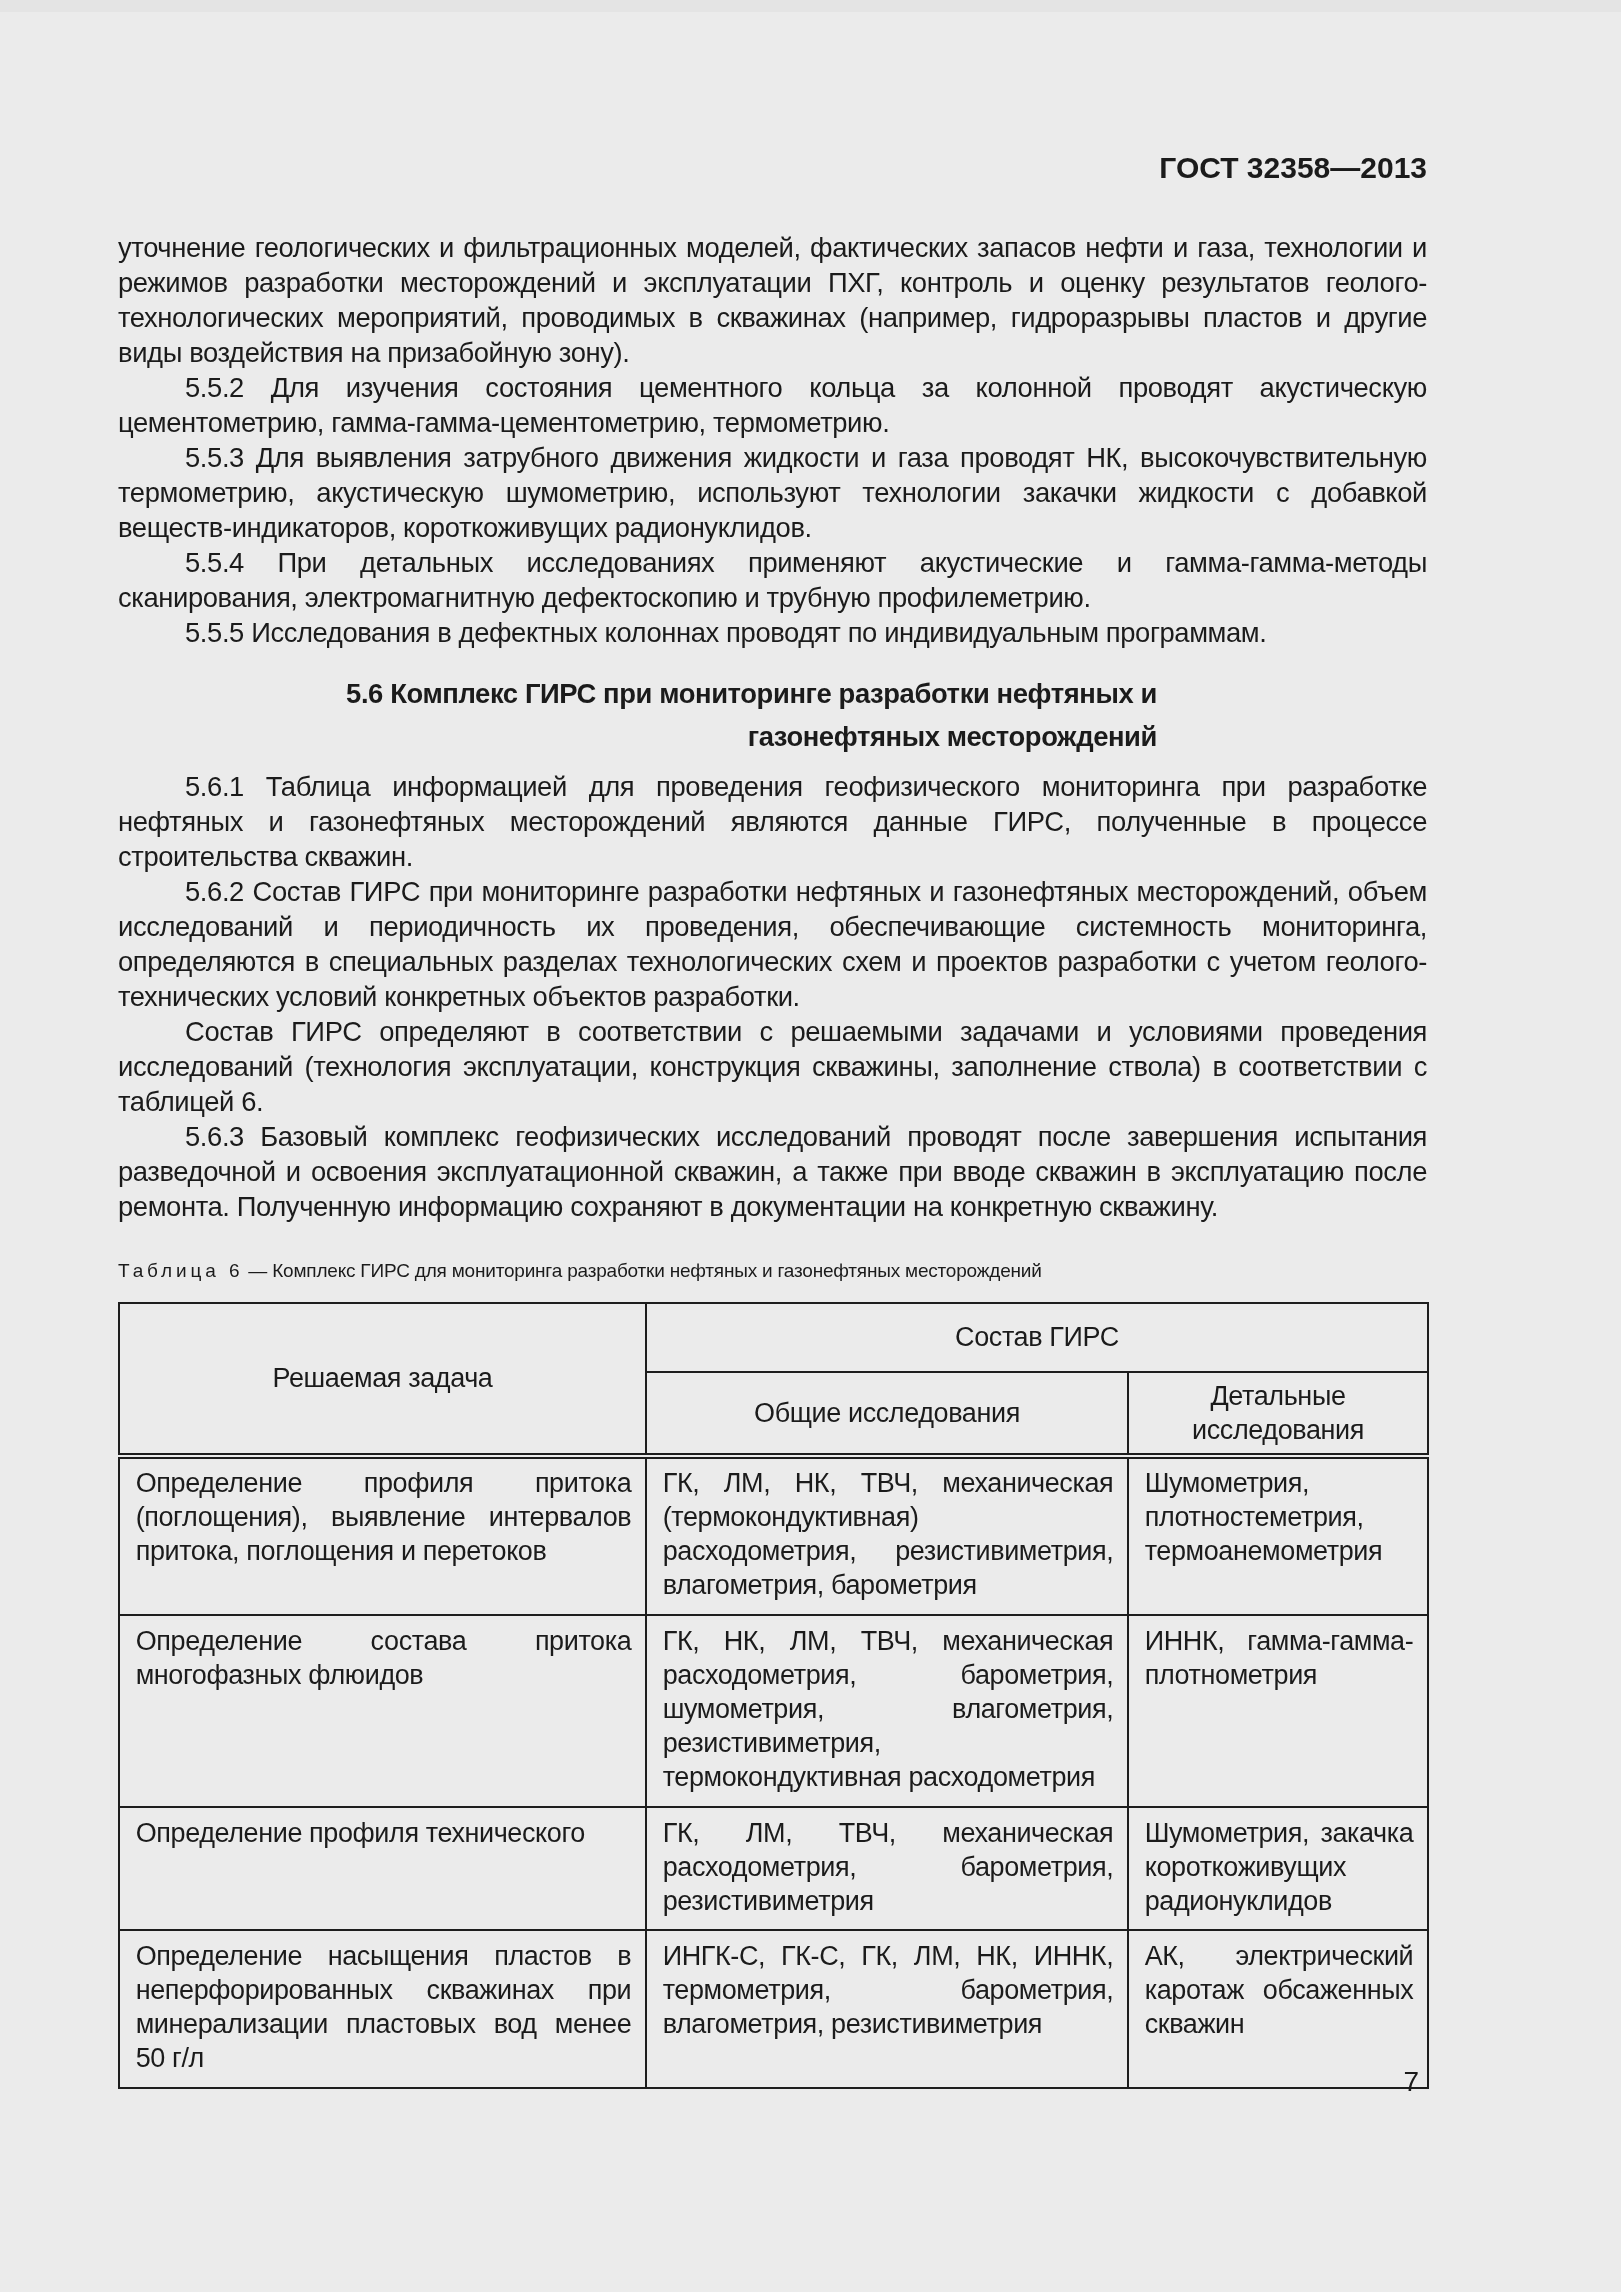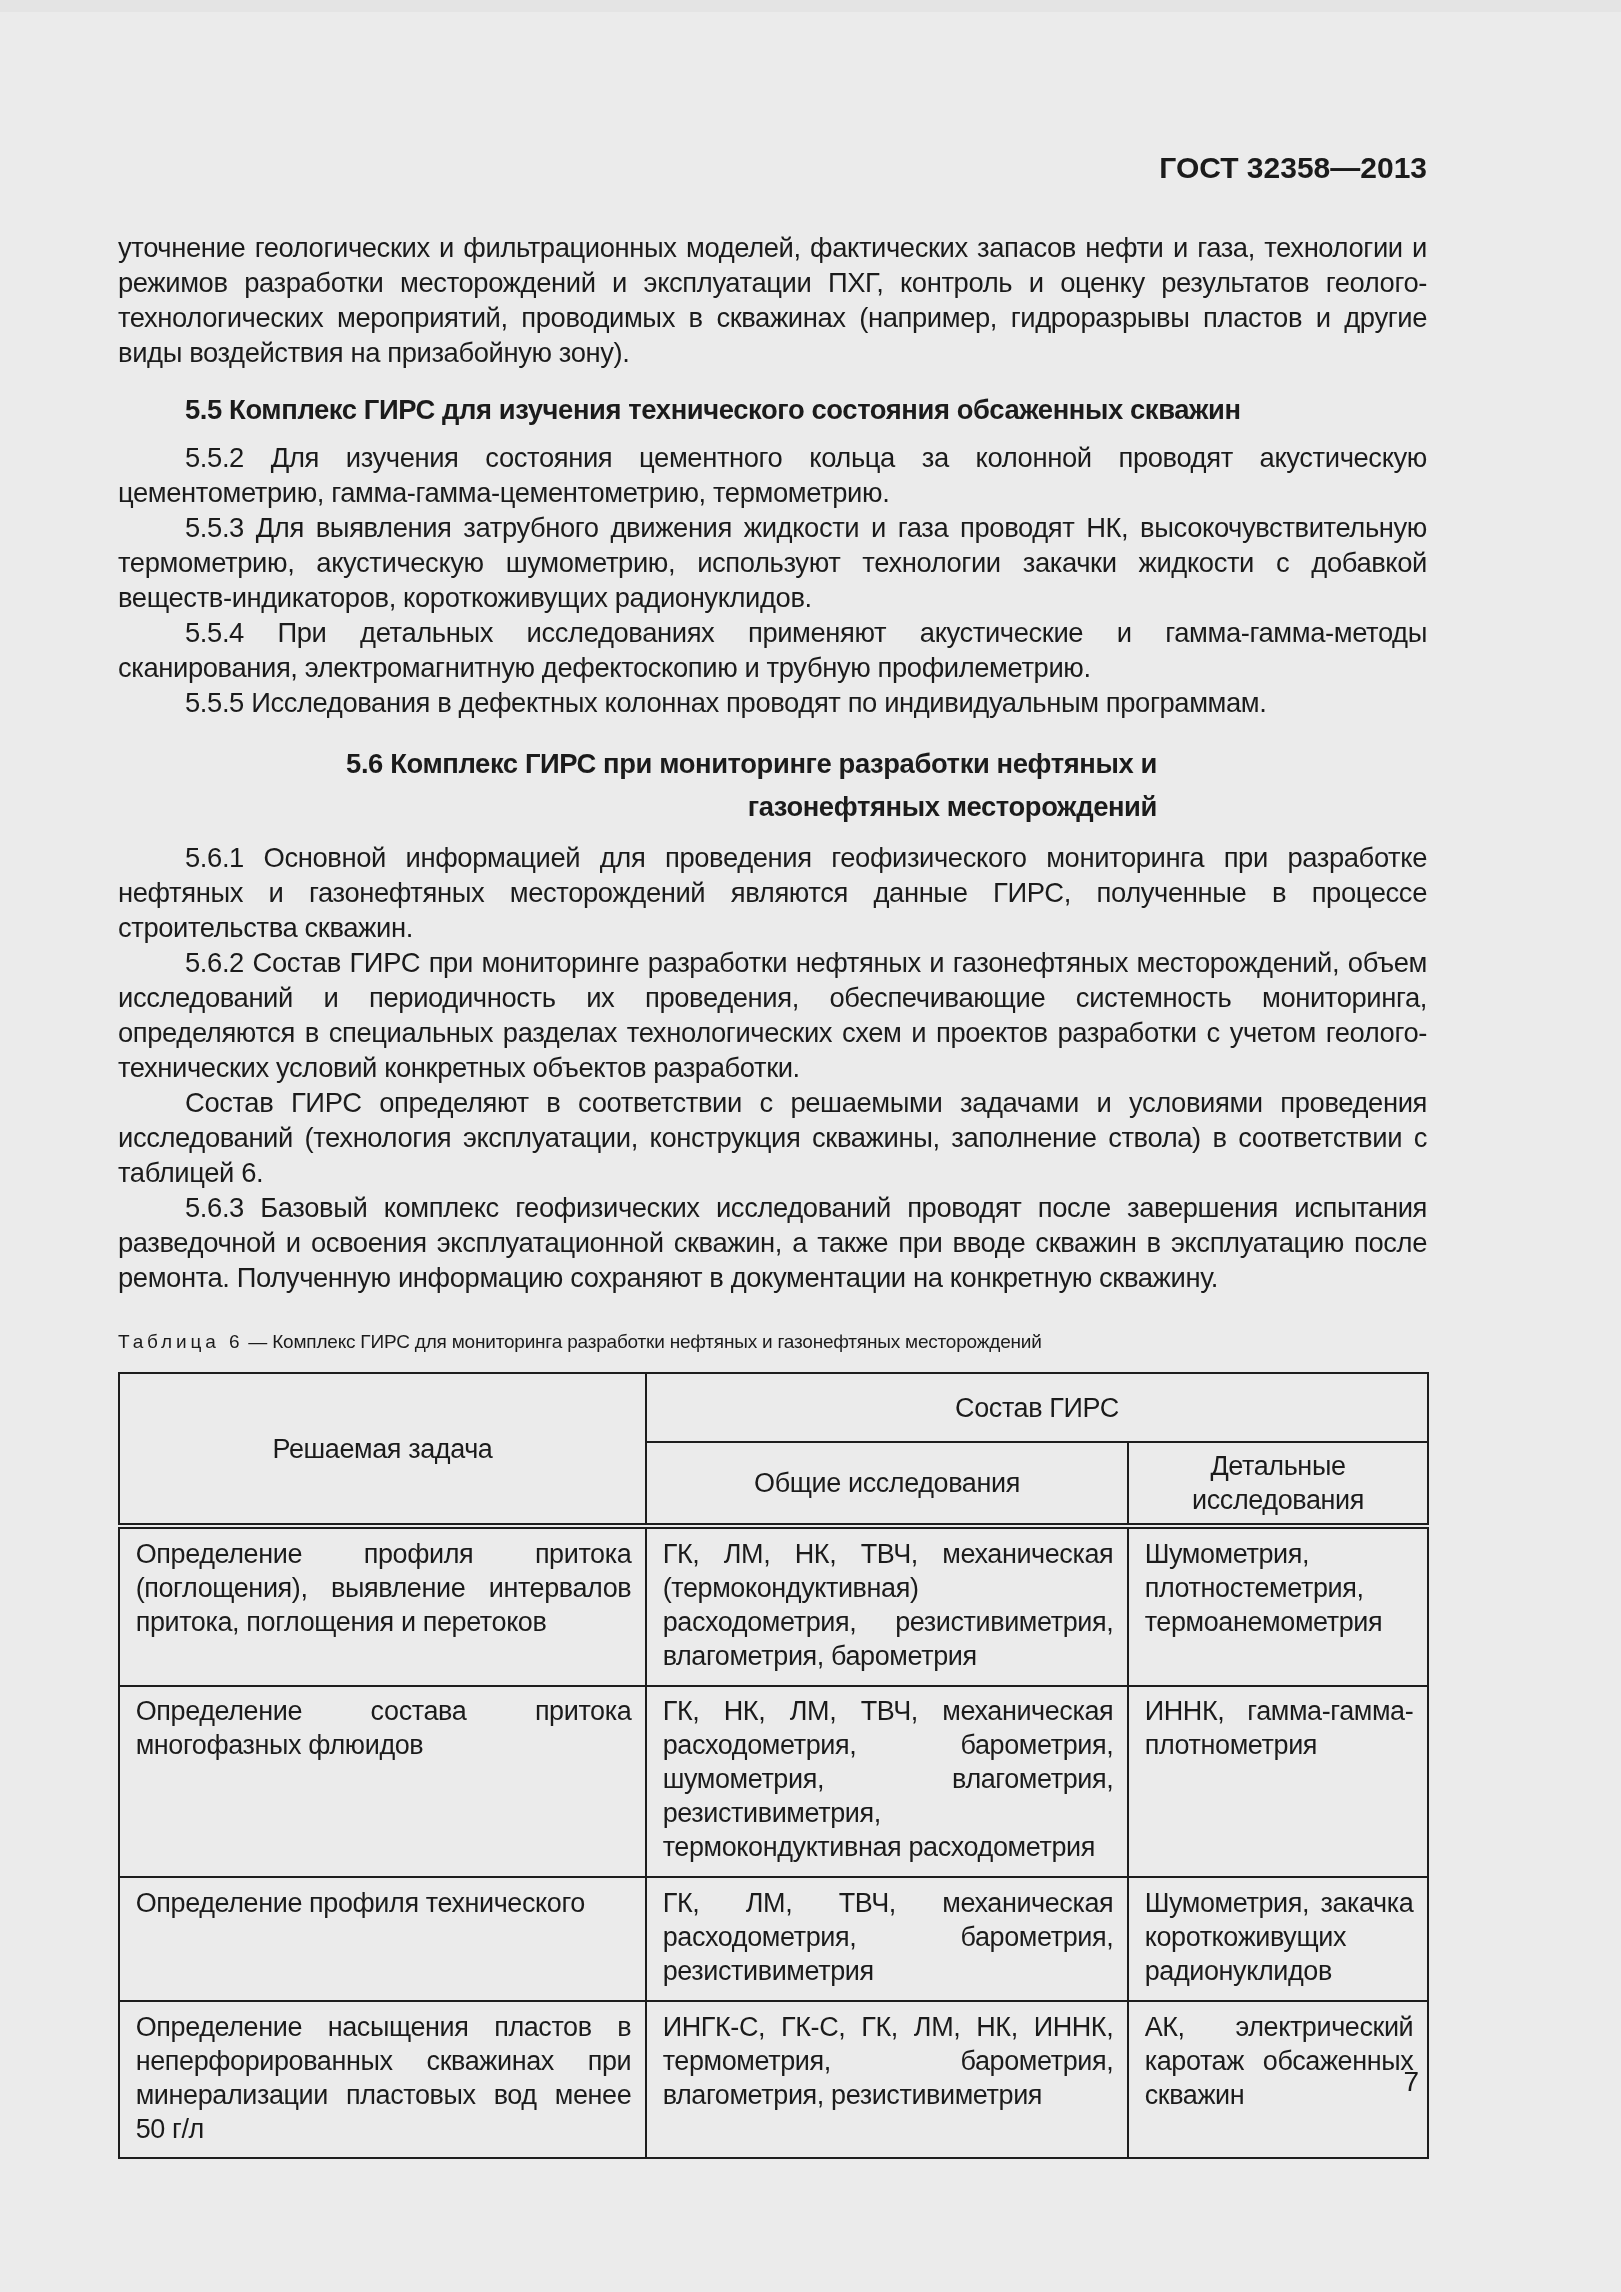--- a/index.html
+++ b/index.html
@@ -105,30 +105,29 @@
 <body>
 
 <div class="page">
 
   <div class="doc-header">ГОСТ 32358—2013</div>
 
   <div class="content">
 
     <p class="para noindent">уточнение геологических и фильтрационных моделей, фактических запасов нефти и газа, технологии и режимов разработки месторождений и эксплуатации ПХГ, контроль и оценку результатов геолого-технологических мероприятий, проводимых в скважинах (например, гидроразрывы пластов и другие виды воздействия на призабойную зону).</p>
 
-    <h2 class="sect inline-indent">5.5 Комплекс ГИРС для изучения технического состояния обсаженных скважин</h2>
 
     <p class="para">5.5.2 Для изучения состояния цементного кольца за колонной проводят акустическую цементометрию, гамма-гамма-цементометрию, термометрию.</p>
     <p class="para">5.5.3 Для выявления затрубного движения жидкости и газа проводят НК, высокочувствительную термометрию, акустическую шумометрию, используют технологии закачки жидкости с добавкой веществ-индикаторов, короткоживущих радионуклидов.</p>
     <p class="para">5.5.4 При детальных исследованиях применяют акустические и гамма-гамма-методы сканирования, электромагнитную дефектоскопию и трубную профилеметрию.</p>
     <p class="para">5.5.5 Исследования в дефектных колоннах проводят по индивидуальным программам.</p>
 
     <h2 class="sect hang">5.6 Комплекс ГИРС при мониторинге разработки нефтяных и газонефтяных месторождений</h2>
 
-    <p class="para">5.6.1 Основной информацией для проведения геофизического мониторинга при разработке нефтяных и газонефтяных месторождений являются данные ГИРС, полученные в процессе строительства скважин.</p>
+    <p class="para">5.6.1 Таблица информацией для проведения геофизического мониторинга при разработке нефтяных и газонефтяных месторождений являются данные ГИРС, полученные в процессе строительства скважин.</p>
     <p class="para">5.6.2 Состав ГИРС при мониторинге разработки нефтяных и газонефтяных месторождений, объем исследований и периодичность их проведения, обеспечивающие системность мониторинга, определяются в специальных разделах технологических схем и проектов разработки с учетом геолого-технических условий конкретных объектов разработки.</p>
     <p class="para">Состав ГИРС определяют в соответствии с решаемыми задачами и условиями проведения исследований (технология эксплуатации, конструкция скважины, заполнение ствола) в соответствии с таблицей 6.</p>
     <p class="para">5.6.3 Базовый комплекс геофизических исследований проводят после завершения испытания разведочной и освоения эксплуатационной скважин, а также при вводе скважин в эксплуатацию после ремонта. Полученную информацию сохраняют в документации на конкретную скважину.</p>
 
     <p class="table-caption">
       <span class="cap-label">Таблица 6</span>
       <span class="cap-text">— Комплекс ГИРС для мониторинга разработки нефтяных и газонефтяных месторождений</span>
     </p>
 
     <table class="gost">

